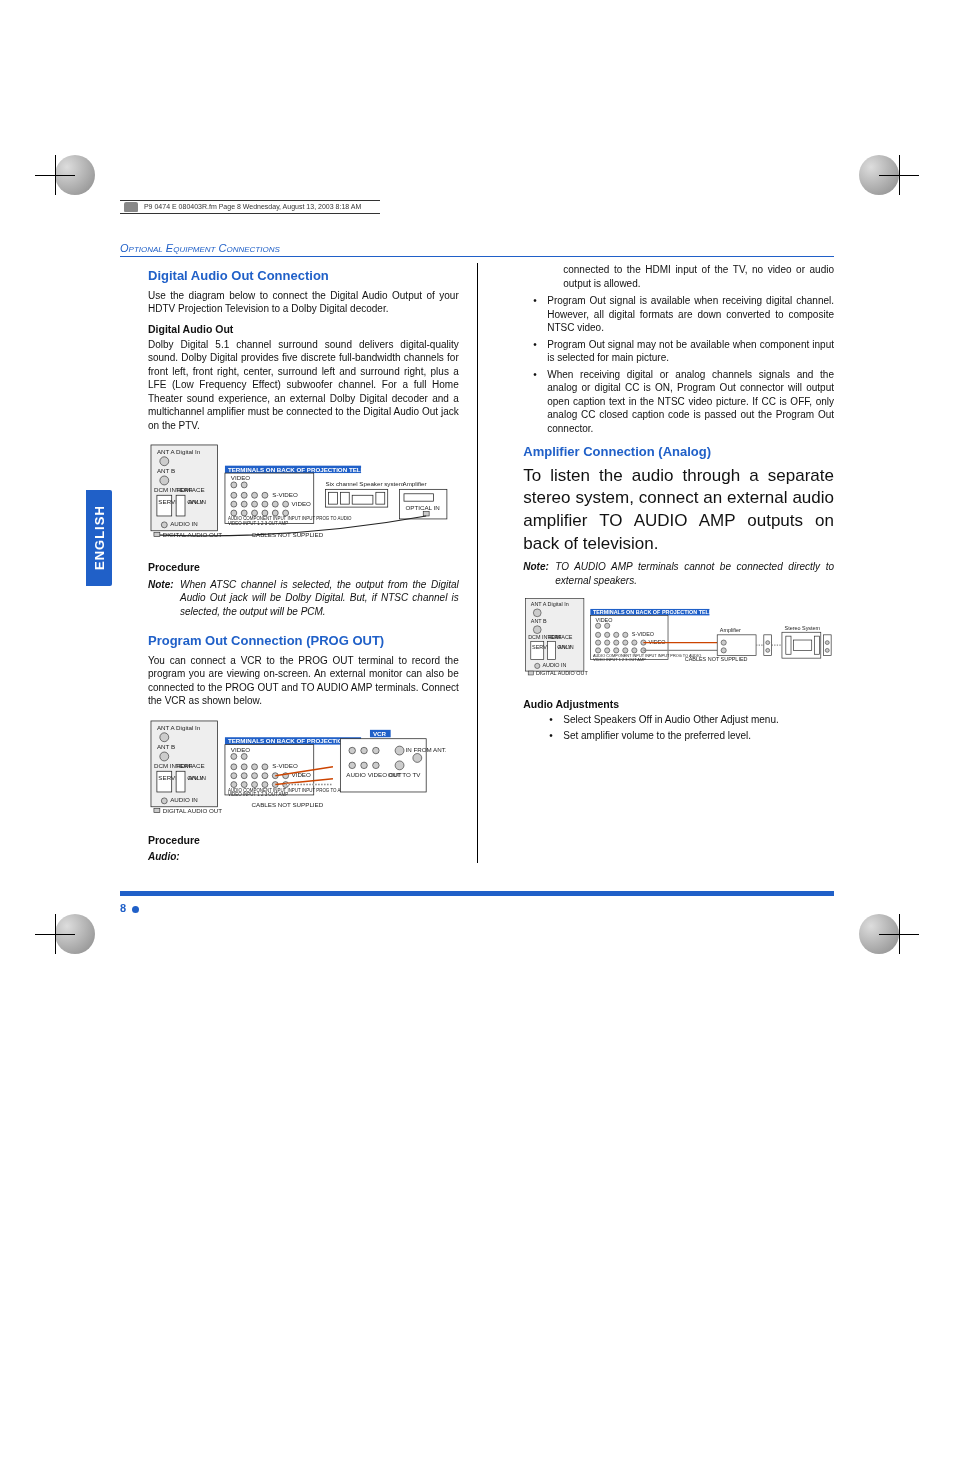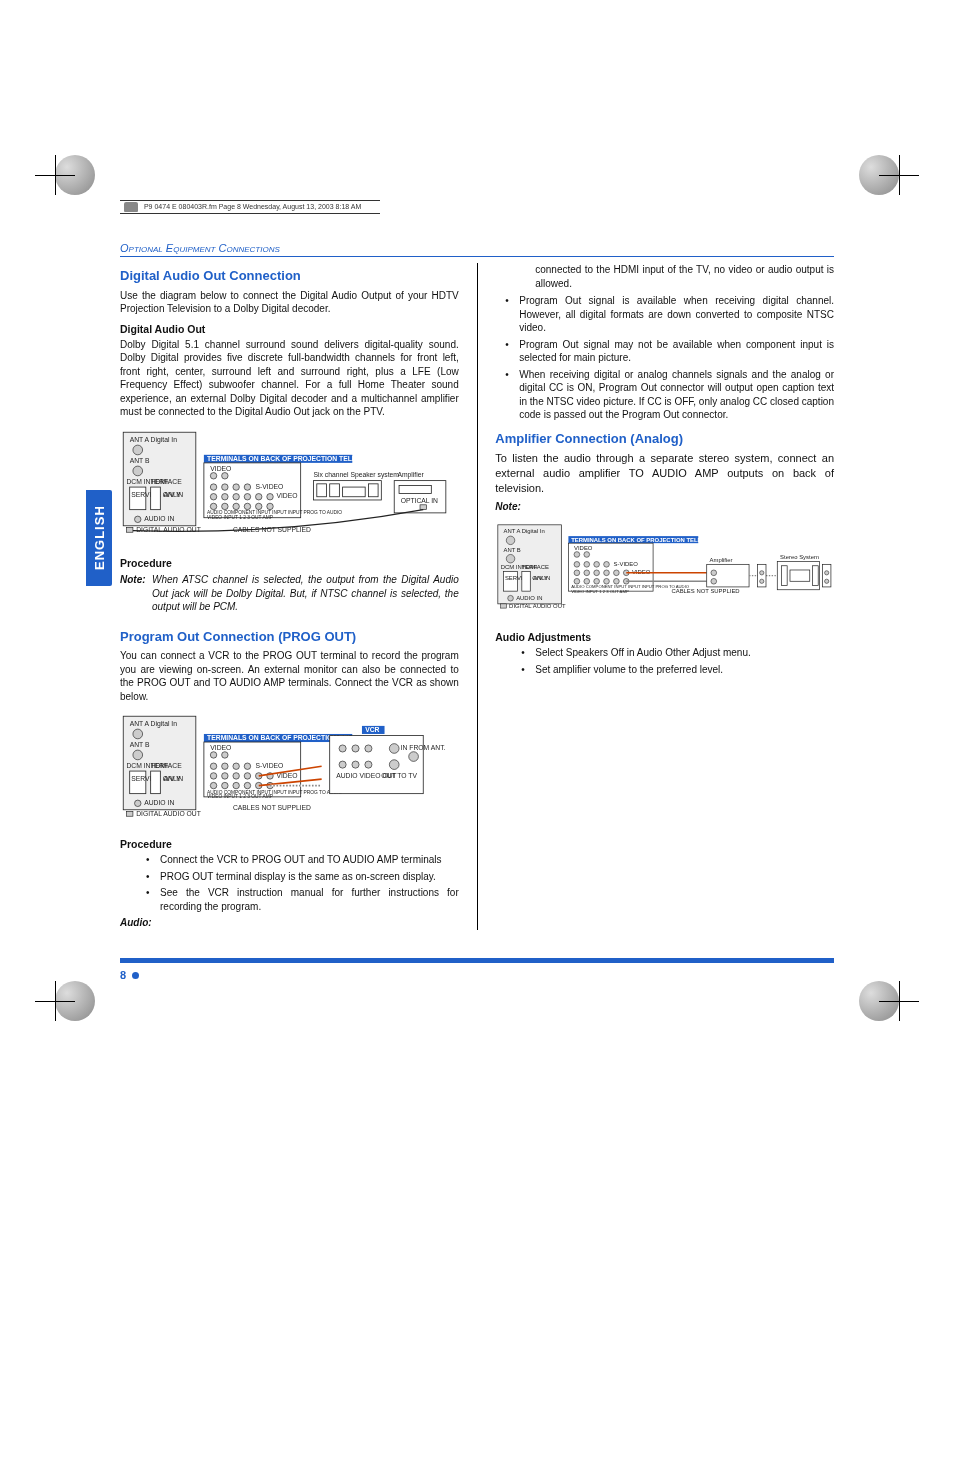--- a/index.html
+++ b/index.html
@@ -68,20 +68,21 @@
   .smallcaps { font-variant: small-caps; }
   .columns {
     display: flex;
     gap: 18px;
   }
   .col {
     flex: 1;
     font-size: 10px;
     line-height: 1.35;
     color: #111;
+    margin-left: 28px;
   }
   .col-divider {
     width: 0.5px;
     background: #000;
   }
   h2.blue {
     color: #2060c8;
     font-size: 13px;
     font-weight: bold;
     margin: 4px 0 4px 0;
@@ -328,42 +329,38 @@
         <circle class="dg-port" cx="138" cy="32" r="2.2"></circle>
           <circle class="dg-port" cx="146" cy="32" r="2.2"></circle>
           <circle class="dg-port" cx="154" cy="32" r="2.2"></circle>
           <circle class="dg-port" cx="170" cy="32" r="3"></circle>
         <text class="dg-label" x="134" y="40">AUDIO  VIDEO  OUT</text>
         <text class="dg-label" x="162" y="40">OUT TO TV</text>
         <circle class="dg-port" cx="182" cy="27" r="3"></circle>
       </svg>
 
       <h3 class="sub">Procedure</h3>
-      <ul class="bullets">
-        <li>Connect the VCR to PROG OUT and TO AUDIO AMP terminals</li>
-        <li>PROG OUT terminal display is the same as on-screen display.</li>
-        <li>See the VCR instruction manual for further instructions for recording the program.</li>
-      </ul>
       <div style="font-weight:bold;font-style:italic;margin-top:3px">Audio:</div>
     </div>
 
     <div class="col-divider"></div>
 
     <div class="col">
       <p class="body" style="padding-left:40px">connected to the HDMI input of the TV, no video or audio output is allowed.</p>
       <ul class="bullets flush">
         <li>Program Out signal is available when receiving digital channel. However, all digital formats are down converted to composite NTSC video.</li>
         <li>Program Out signal may not be available when component input is selected for main picture.</li>
         <li>When receiving digital or analog channels signals and the analog or digital CC is ON, Program Out connector will output open caption text in the NTSC video picture. If CC is OFF, only analog CC closed caption code is passed out the Program Out connector.</li>
       </ul>
 
       <h2 class="blue" style="margin-top:8px">Amplifier Connection (Analog)</h2>
-      <p class="body" style="font-size:11px">To listen the audio through a separate stereo system, connect an external audio amplifier TO AUDIO AMP outputs on back of television.</p>
+      <p class="body" style="font-size:17px">To listen the audio through a separate stereo system, connect an external audio amplifier TO AUDIO AMP outputs on back of television.</p>
       <div class="note-row">
         <div class="note-label">Note:</div>
+        <div class="note-text">TO AUDIO AMP terminals cannot be connected directly to external speakers.</div>
       </div>
 
       
       <svg class="diagram" viewBox="0 0 240 64">
         <rect class="dg-panel" x="2" y="2" width="45" height="56"></rect>
         <text class="dg-label" x="6" y="8">ANT A Digital In</text>
         <circle class="dg-port" cx="11" cy="13" r="3"></circle>
         <text class="dg-label" x="6" y="21">ANT B</text>
         <circle class="dg-port" cx="11" cy="26" r="3"></circle>
         <text class="dg-label" x="4" y="33">DCM INTERFACE</text>

